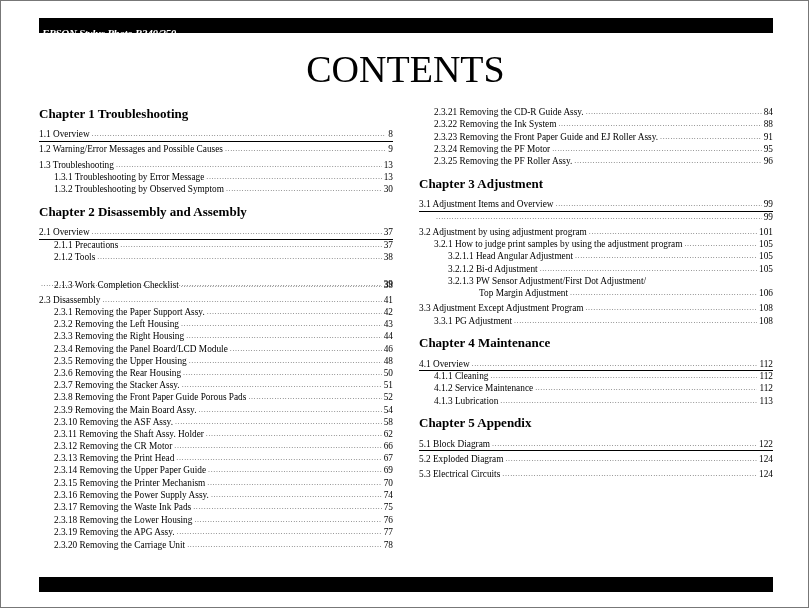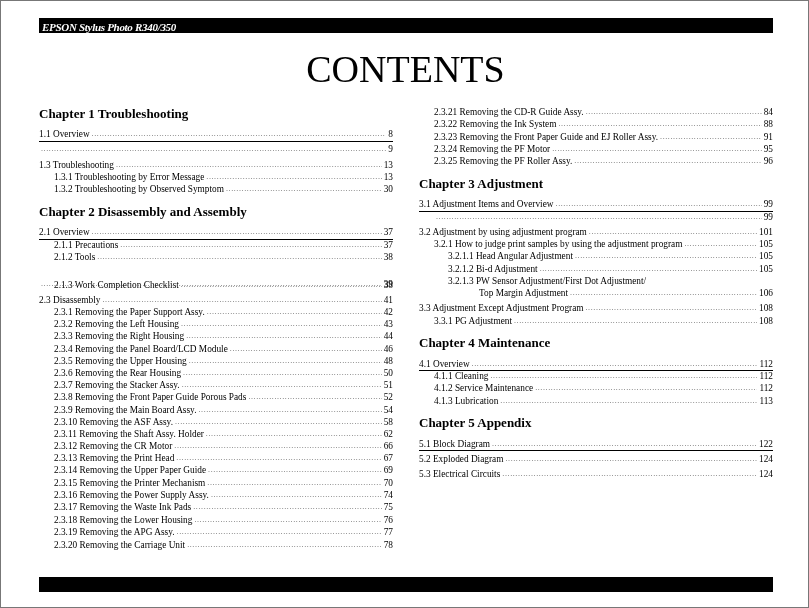--- a/index.html
+++ b/index.html
@@ -6,21 +6,21 @@
   body {
     width: 809px; height: 608px; background: #ffffff; position: relative; overflow: hidden;
     font-family: "Liberation Serif", "DejaVu Serif", serif; color: #000;
     box-sizing: border-box; border: 1px solid #777;
   }
   .bar {
     position: absolute; left: 38px; width: 734px; height: 15px; background: #000; color: #fff;
     font-family: "Liberation Serif", serif; font-style: italic; font-weight: bold;
     font-size: 11px; line-height: 15px;
   }
-  .bar .l { position: absolute; left: 3px; top: 2px; letter-spacing: -0.3px; font-style: italic; }
+  .bar .l { position: absolute; left: 3px; top: 8px; letter-spacing: -0.3px; font-style: italic; }
   .bar .r { position: absolute; right: 6px; top: 0; margin-top: 31px; }
   #hdr { top: 17px; }
   #ftr { top: 576px; }
   #title {
     position: absolute; left: 0; width: 809px; top: 46px; text-align: center;
     font-size: 38px; line-height: 44px; letter-spacing: 0px;
   }
   .col { position: absolute; top: 0; }
   #colL { left: 38px; width: 354px; }
   #colR { left: 418px; width: 354px; }
@@ -55,20 +55,21 @@
 <div id="colL" class="col">
 
   <div class="ch" style="top:105px">Chapter 1 Troubleshooting</div>
 
   <div class="row l1" style="top:127px">
       <span class="t">1.1 Overview</span>
       <span class="d"></span>
       <span class="p">8</span>
     </div>
   <div class="row l1" style="top:142px">
+      <span class="t">1.2 Warning/Error Messages and Possible Causes</span>
       <span class="d"></span>
       <span class="p">9</span>
     </div>
   <div class="row l1" style="top:158px">
       <span class="t">1.3 Troubleshooting</span>
       <span class="d"></span>
       <span class="p">13</span>
     </div>
   <div class="row l2" style="top:170px">
       <span class="t">1.3.1 Troubleshooting by Error Message</span>

